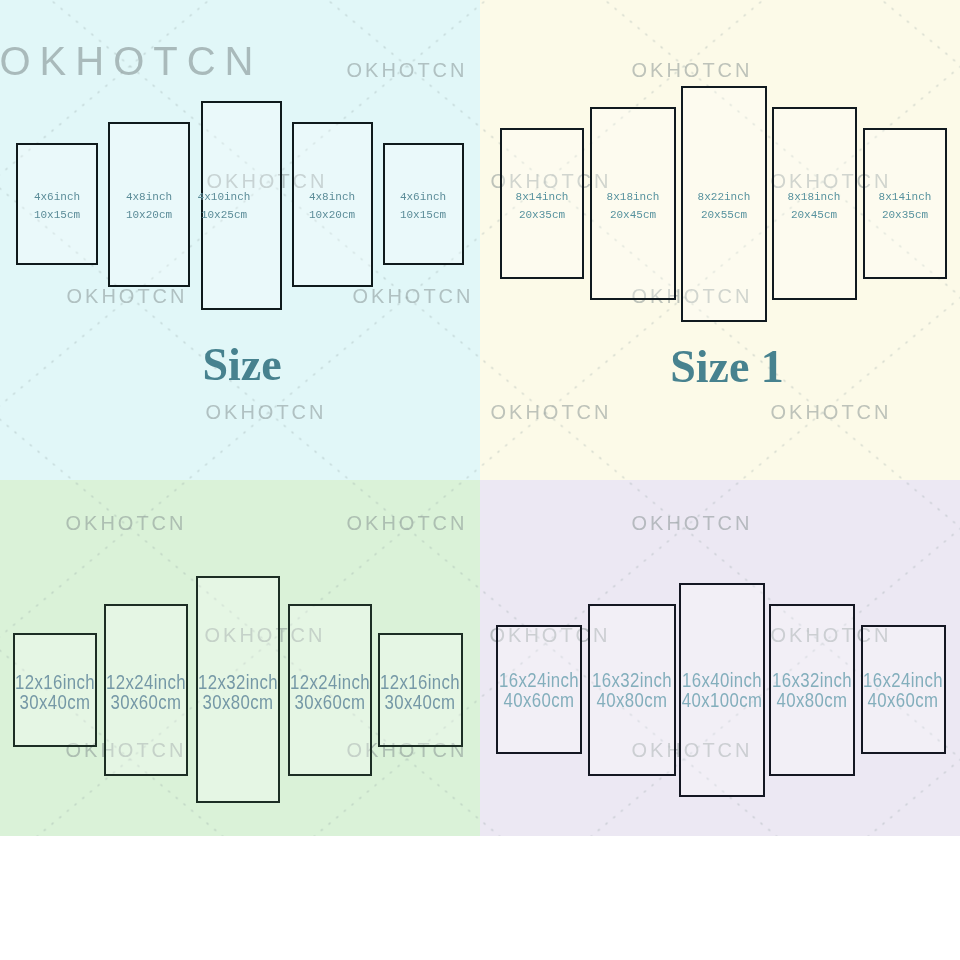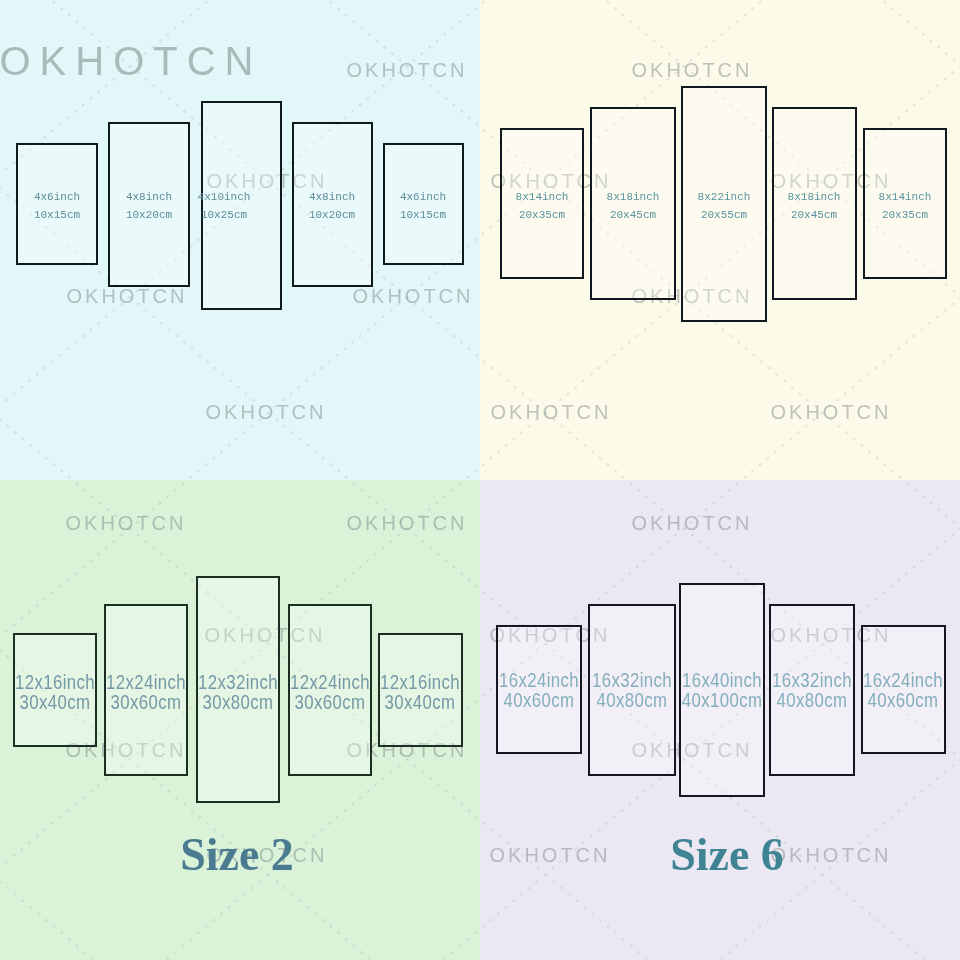--- a/index.html
+++ b/index.html
@@ -1,17 +1,17 @@
 <!DOCTYPE html>
 <html><head>
 <meta charset="utf-8">
 <style>
   html,body{margin:0;padding:0;background:#ffffff;}
   .canvas{
-    position:relative;width:960px;height:960px;overflow:hidden;
+    position:relative;width:960px;height:836px;overflow:hidden;
     font-family:"Liberation Sans",sans-serif;
   }
   .qbg{position:absolute;width:480px;height:480px;background:var(--bg);}
   .quad{position:absolute;width:480px;height:480px;overflow:hidden;}
   .pos-tl{left:0;top:0}
   .pos-tr{left:480px;top:0}
   .pos-bl{left:0;top:480px}
   .pos-br{left:480px;top:480px}
   .lattice{position:absolute;left:0;top:0;pointer-events:none;}
   .wm{
@@ -92,20 +92,21 @@
       </div>
     <div class="ptext" style="left:332px;top:206px">
         <div>4x8inch</div>
         <div>10x20cm</div>
       </div>
     <div class="ptext" style="left:423px;top:206px">
         <div>4x6inch</div>
         <div>10x15cm</div>
       </div>
 
+    <div class="title" style="left:242px;top:364px">Size</div>
   </div>
 
   <div class="quad top pos-tr" style="--bg: #fcfae8; --border: #10191f; --text: #57929e; --title: #47828f;">
     <span class="wm" style="left:212px;top:70px">OKHOTCN</span>
     <span class="wm" style="left:71px;top:181px">OKHOTCN</span>
     <span class="wm" style="left:351px;top:181px">OKHOTCN</span>
     <span class="wm" style="left:212px;top:296px">OKHOTCN</span>
     <span class="wm" style="left:71px;top:412px">OKHOTCN</span>
     <span class="wm" style="left:351px;top:412px">OKHOTCN</span>
 
@@ -129,20 +130,21 @@
       </div>
     <div class="ptext" style="left:334px;top:206px">
         <div>8x18inch</div>
         <div>20x45cm</div>
       </div>
     <div class="ptext" style="left:425px;top:206px">
         <div>8x14inch</div>
         <div>20x35cm</div>
       </div>
 
+    <div class="title" style="left:247px;top:366px">Size 1</div>
   </div>
 
   <div class="quad bottom pos-bl" style="--bg: #daf2d8; --border: #1c2e24; --text: #7598a6; --title: #4a7b90;">
     <span class="wm" style="left:126px;top:43px">OKHOTCN</span>
     <span class="wm" style="left:407px;top:43px">OKHOTCN</span>
     <span class="wm" style="left:265px;top:155px">OKHOTCN</span>
     <span class="wm" style="left:126px;top:270px">OKHOTCN</span>
     <span class="wm" style="left:407px;top:270px">OKHOTCN</span>
     <span class="wm" style="left:267px;top:375px">OKHOTCN</span>
 

